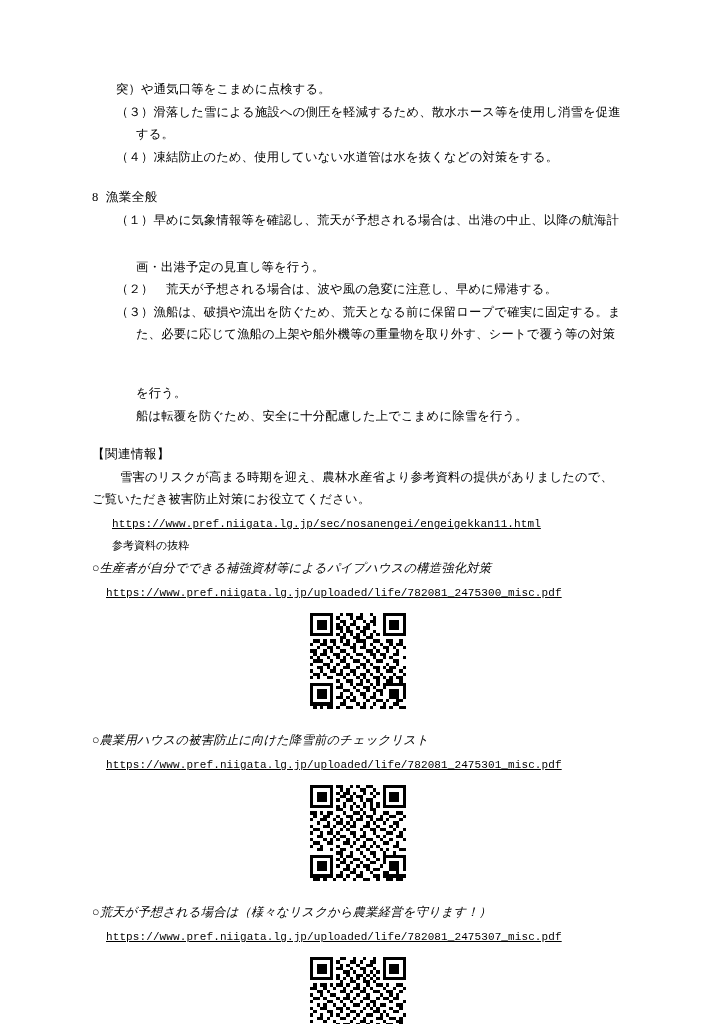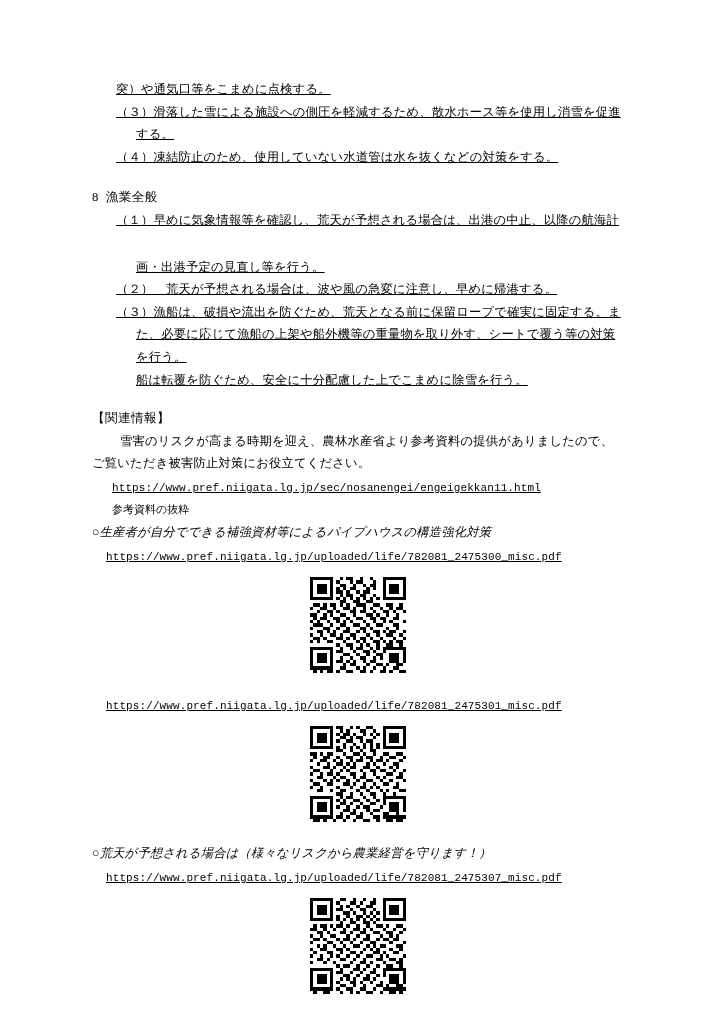--- a/index.html
+++ b/index.html
@@ -23,21 +23,20 @@
     padding: 78px 66px 20px 92px;
   }
   .line {
     font-size: 12.3px;
     line-height: 22.6px;
     white-space: pre-wrap;
     letter-spacing: 0.2px;
   }
   .indent-body {
     padding-left: 24px;
-    text-decoration: underline;
   }
   .section-head {
     font-size: 12.6px;
     line-height: 22.6px;
     margin-top: 18px;
     letter-spacing: 0.4px;
   }
   .block-gap {
     height: 16px;
   }
@@ -105,21 +104,21 @@
 
   <div class="section-head">
     <span>8</span>&nbsp;&nbsp;<span>漁業全般</span>
   </div>
 
   <div class="line indent-body">（１）早めに気象情報等を確認し、荒天が予想される場合は、出港の中止、以降の航海計</div>
   <div class="line indent-body" style="padding-left:44px;margin-top:24px;">画・出港予定の見直し等を行う。</div>
   <div class="line indent-body">（２）　荒天が予想される場合は、波や風の急変に注意し、早めに帰港する。</div>
   <div class="line indent-body">（３）漁船は、破損や流出を防ぐため、荒天となる前に保留ロープで確実に固定する。ま</div>
   <div class="line indent-body" style="padding-left:44px;">た、必要に応じて漁船の上架や船外機等の重量物を取り外す、シートで覆う等の対策</div>
-  <div class="line indent-body" style="padding-left:44px;">を行う。</div>
+  <div class="line indent-body" style="padding-left:44px;margin-top:36px;">を行う。</div>
   <div class="line indent-body" style="padding-left:44px;">船は転覆を防ぐため、安全に十分配慮した上でこまめに除雪を行う。</div>
 
   <div class="block-gap"></div>
 
   <div class="bracket-head">【関連情報】</div>
 
   <div class="line para-indent" style="padding-left:14px;">雪害のリスクが高まる時期を迎え、農林水産省より参考資料の提供がありましたので、</div>
   <div class="line">ご覧いただき被害防止対策にお役立てください。</div>
 
   <div class="url-row">
@@ -387,20 +386,21 @@
           <rect x="18" y="28" width="1" height="1"></rect>
           <rect x="21" y="28" width="2" height="1"></rect>
           <rect x="24" y="28" width="1" height="1"></rect>
           <rect x="27" y="28" width="2" height="1"></rect>
       </g>
     </svg>
   </div>
 
   <div class="spacer-14"></div>
 
+  <div class="item-circle">○農業用ハウスの被害防止に向けた降雪前のチェックリスト</div>
   <div class="url-row-2">
     <a class="url" href="#">https://www.pref.niigata.lg.jp/uploaded/life/782081_2475301_misc.pdf</a>
   </div>
 
   <div class="qr-wrap">
     <svg class="qr" viewBox="0 0 29 29" shape-rendering="crispEdges">
       <rect width="29" height="29" fill="#ffffff"></rect>
       <g fill="#000000">
         <rect x="0" y="0" width="7" height="1"></rect>
           <rect x="8" y="0" width="2" height="1"></rect>

